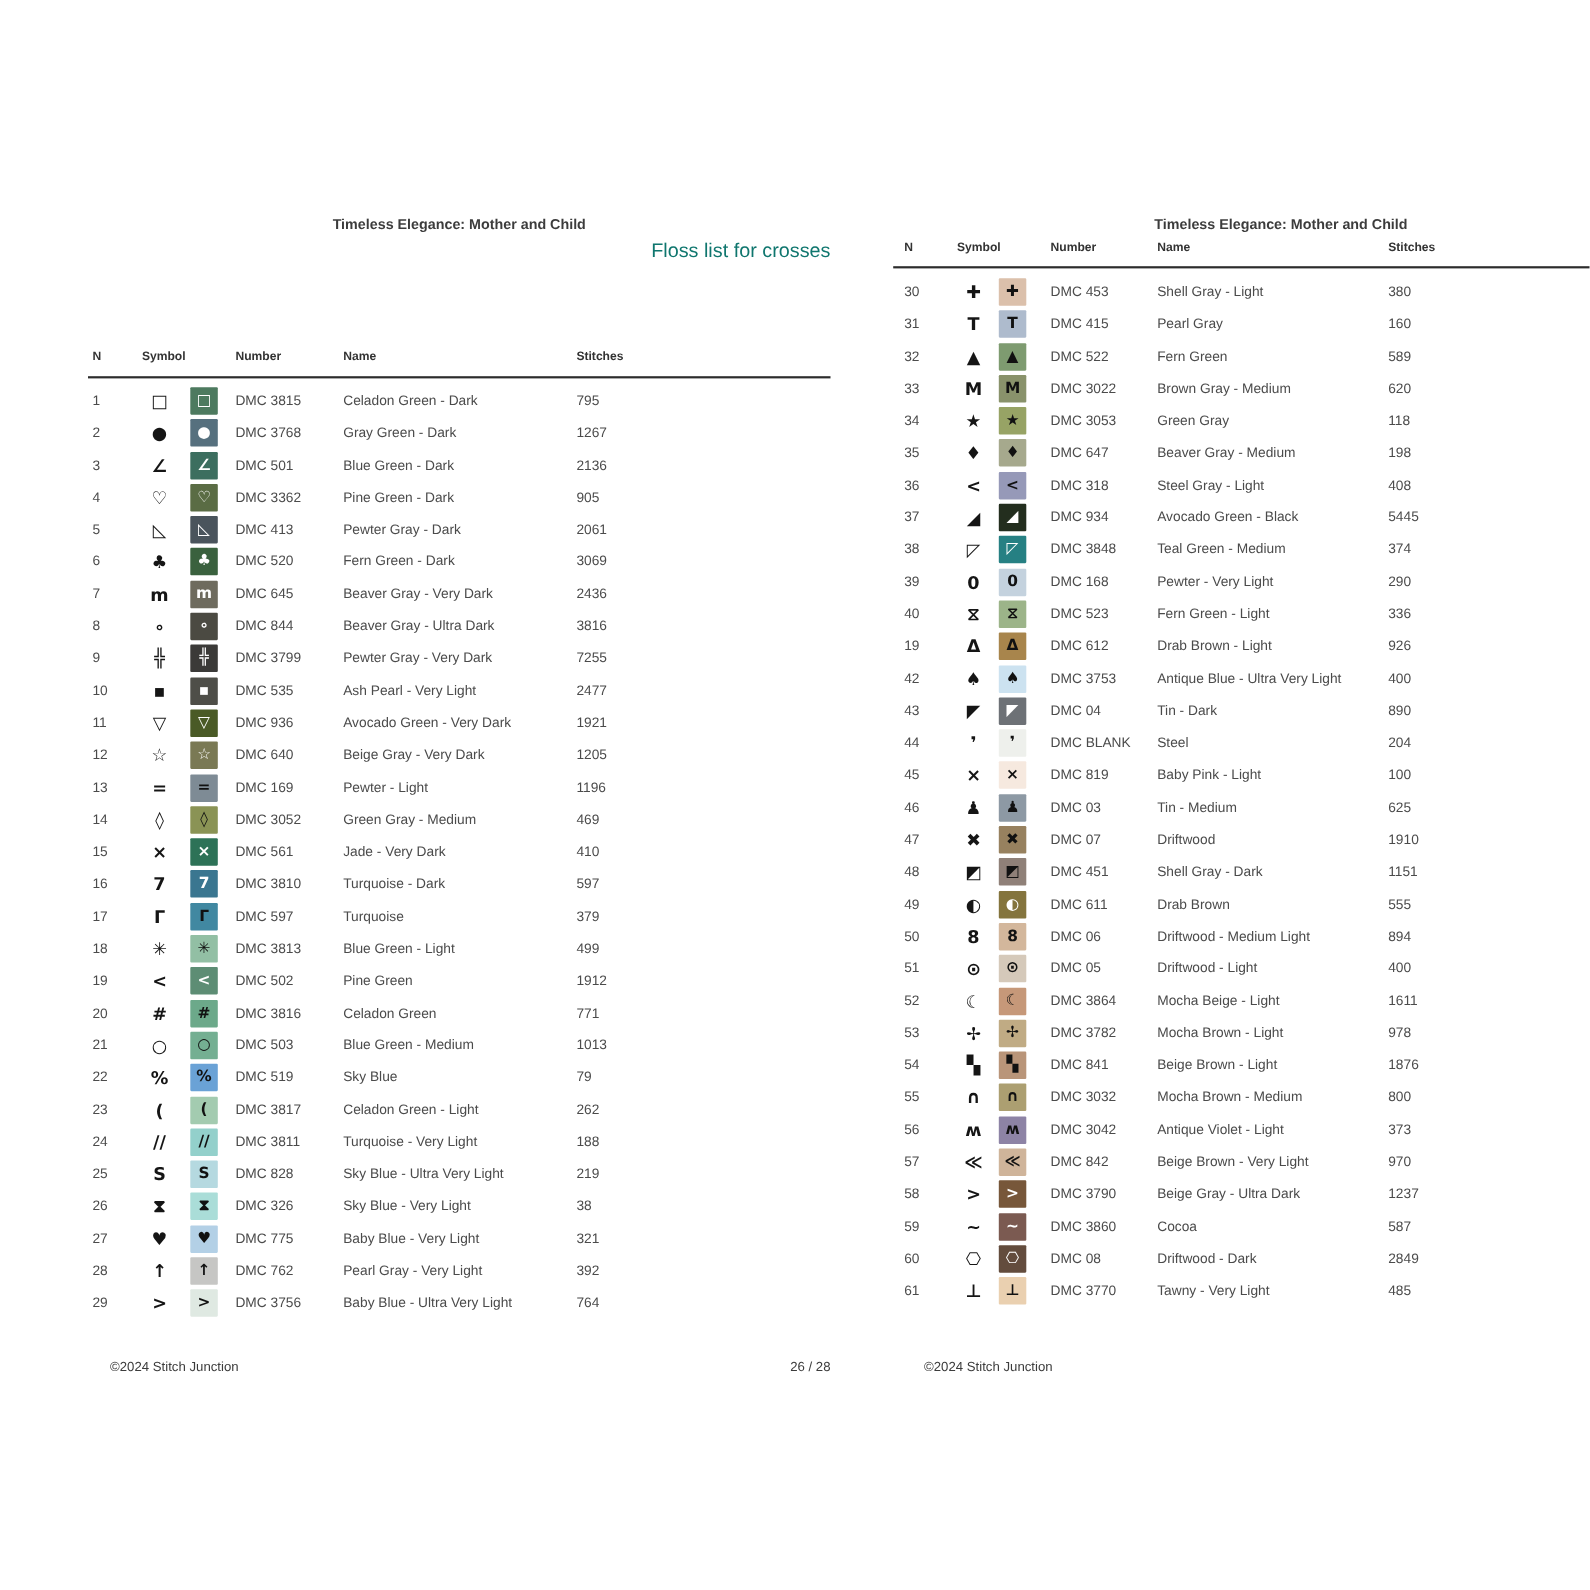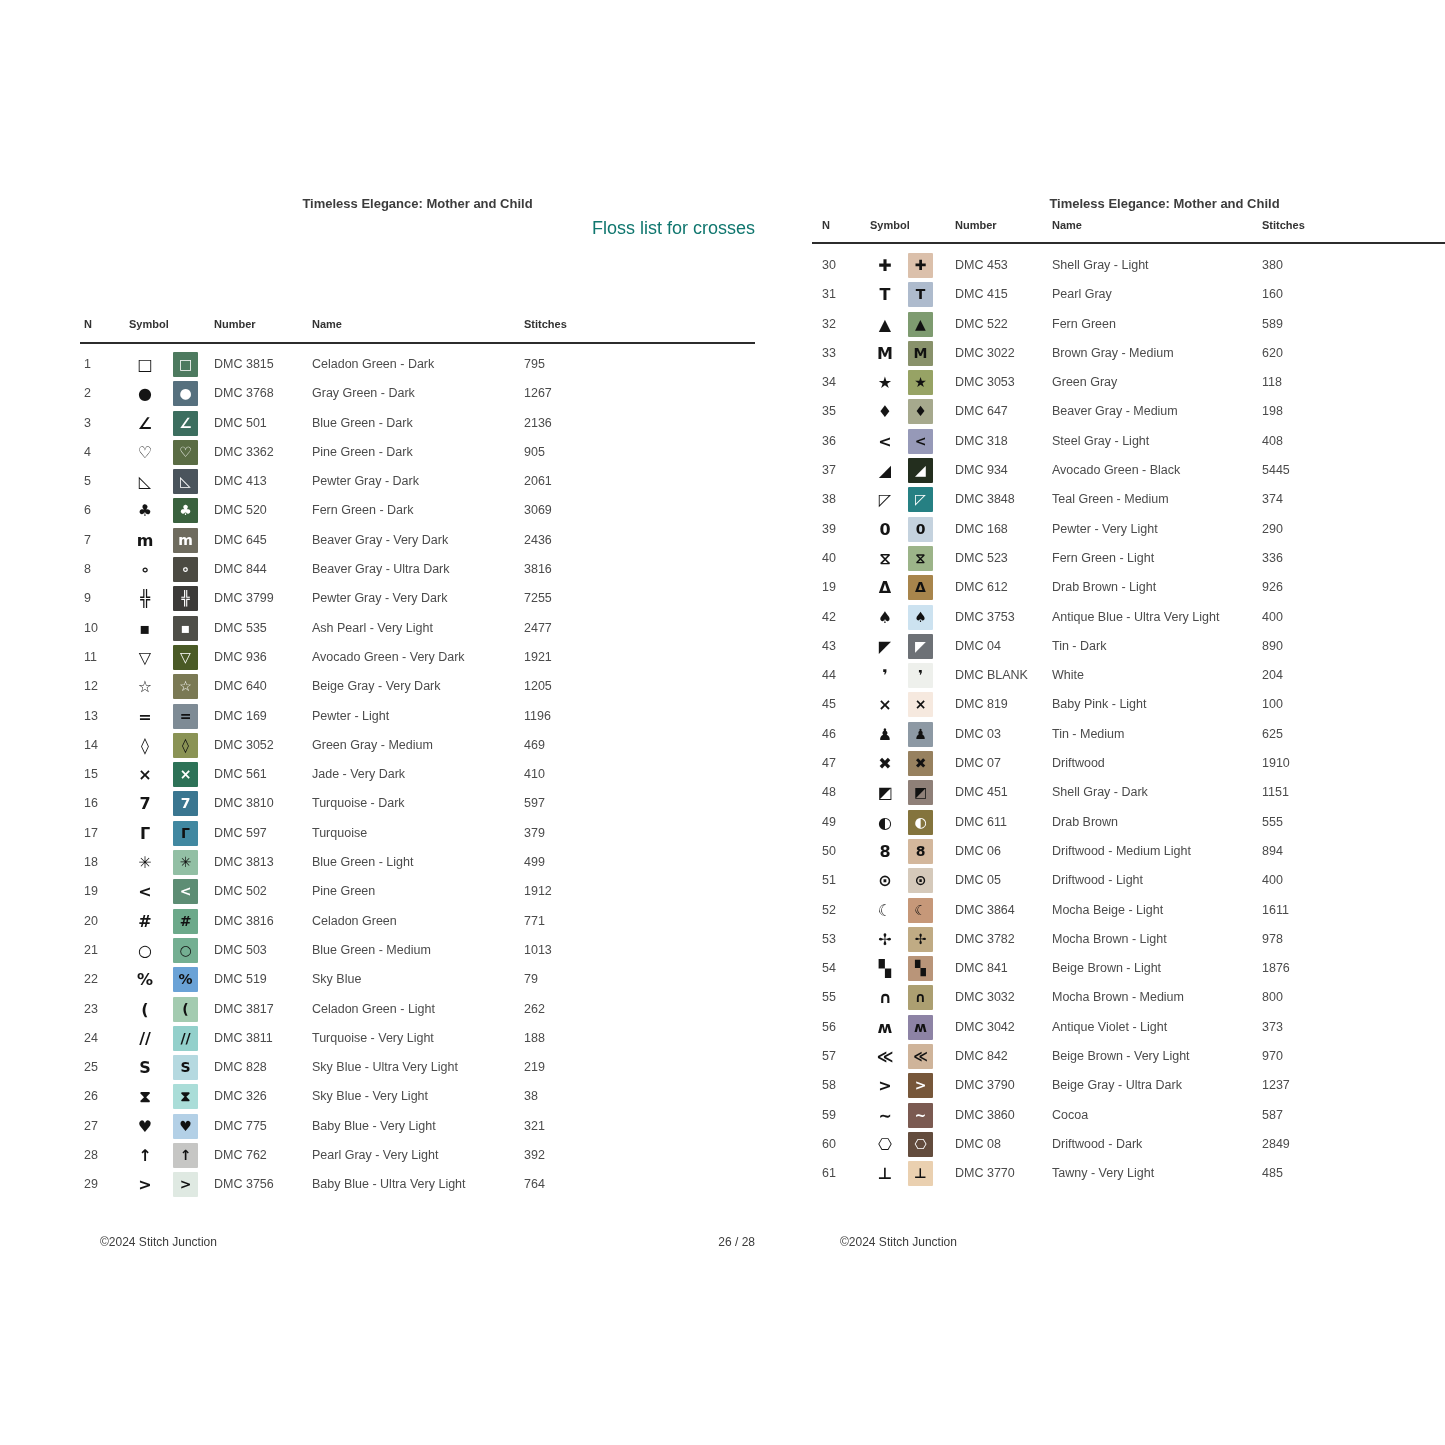--- a/index.html
+++ b/index.html
@@ -420,21 +420,21 @@
         <span class="c swatch" style="background: rgb(109, 113, 118); color: rgb(255, 255, 255);">◤</span>
         <span class="c num">DMC 04</span>
         <span class="c name">Tin - Dark</span>
         <span class="c st">890</span>
       </div>
       <div class="row">
         <span class="c n">44</span>
         <span class="c sym">❜</span>
         <span class="c swatch" style="background: rgb(238, 240, 236); color: rgb(17, 17, 17);">❜</span>
         <span class="c num">DMC BLANK</span>
-        <span class="c name">White</span>
+        <span class="c name">Steel</span>
         <span class="c st">204</span>
       </div>
       <div class="row">
         <span class="c n">45</span>
         <span class="c sym">×</span>
         <span class="c swatch" style="background: rgb(246, 233, 223); color: rgb(17, 17, 17);">×</span>
         <span class="c num">DMC 819</span>
         <span class="c name">Baby Pink - Light</span>
         <span class="c st">100</span>
       </div>

